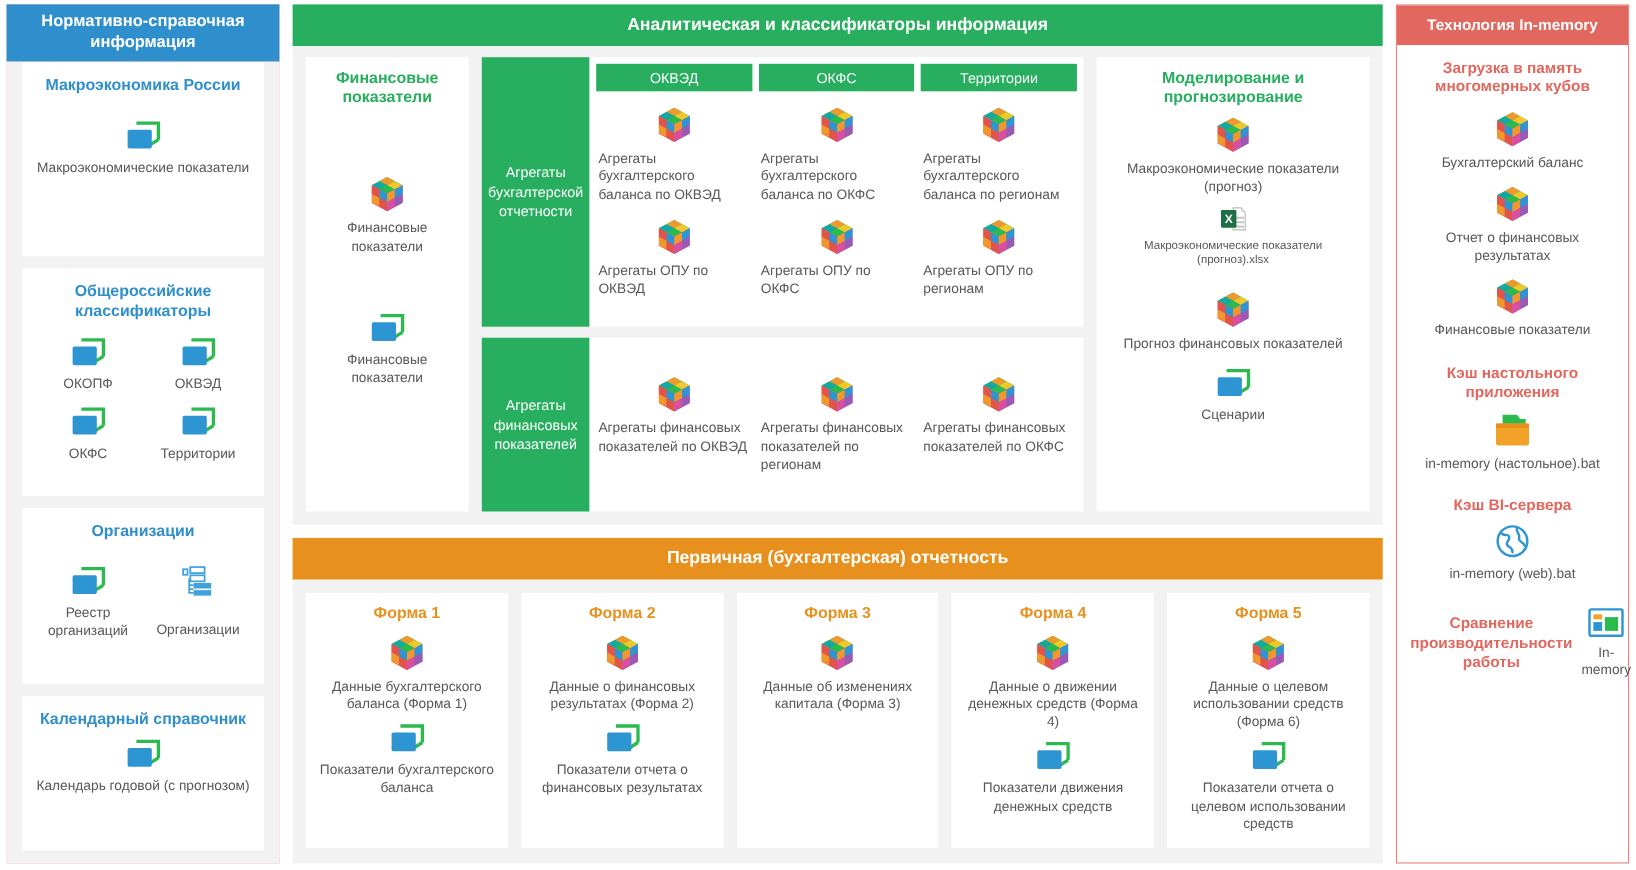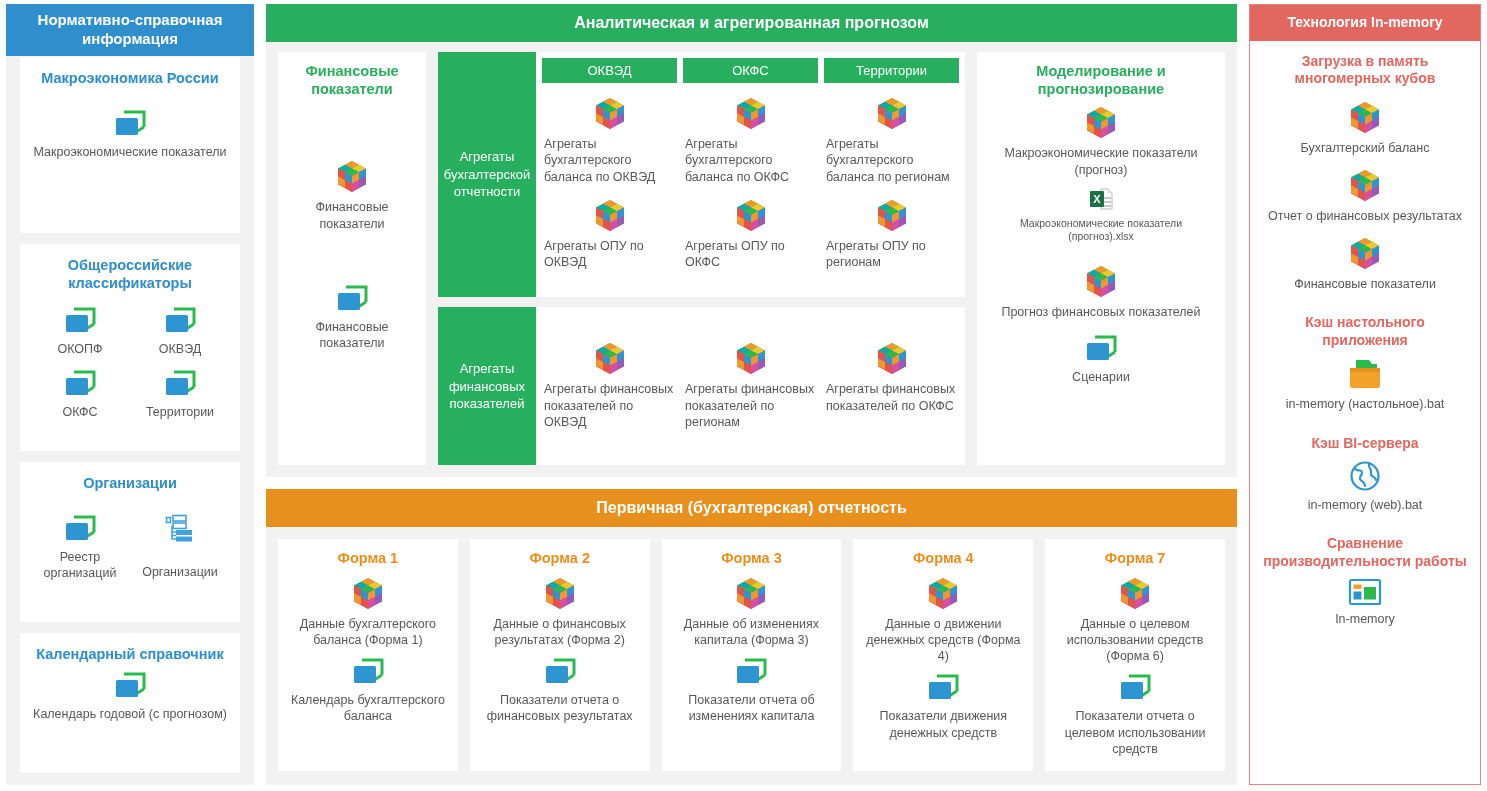--- a/index.html
+++ b/index.html
@@ -8,21 +8,21 @@
     width:1487px; height:791px;
     font-family:"Liberation Sans", sans-serif;
     color:#58585a;
     overflow:hidden;
   }
   .page{ position:relative; width:1487px; height:791px; display:flex; gap:12px; padding:4px 6px 6px 6px; }
 
   
   .col-left{ width:248px; background:#fca5a5; display:flex; flex-direction:column; }
   .col-center{ flex:1; display:flex; flex-direction:column; gap:12px; }
-  .col-right{ width:232px; border:1px solid #e8837d; background:#fff; display:flex; flex-direction:column; }
+  .col-right{ width:212px; border:1px solid #e8837d; background:#fff; display:flex; flex-direction:column; }
 
   
   .bar{
     color:#fff; font-weight:bold; text-align:center;
     display:flex; align-items:center; justify-content:center;
     line-height:1.25;
   }
   .bar-blue{ background:#2e8fcc; font-size:15px; padding:7px 6px; }
   .bar-green{ background:#27ae5e; font-size:16px; padding:9px 6px; }
   .bar-orange{ background:#e8901e; font-size:16px; padding:9px 6px; }
@@ -190,21 +190,21 @@
           <span class="lbl">Календарь годовой (с прогнозом)</span>
         </div>
       </div>
 
     </div>
   </div>
 
   <div class="col-center">
 
     <div style="display:flex;flex-direction:column;flex:1.18;">
-      <div class="bar bar-green">Аналитическая и агрегированная прогнозом</div>
+      <div class="bar bar-green">Аналитическая и классификаторы информация</div>
       <div class="analytic-body">
 
         <div class="fin-col">
           <div class="card-title t-green">Финансовые показатели</div>
           <div class="spacer1"></div>
           <div class="node">
             <span>
                 <svg class="ic" width="32" height="34" viewBox="0 0 32 34">
 
     <polygon points="16,1 30,8.5 16,16 2,8.5" fill="#2aba4e"></polygon>
@@ -616,21 +616,21 @@
             <span class="lbl">Данные бухгалтерского баланса (Форма 1)</span>
           </div>
           <div class="node">
             <span>
                 <svg class="ic" width="34" height="30" viewBox="0 0 34 30">
     <path d="M11 3 L31 3 L31 18" fill="none" stroke="#2aba4e" stroke-width="3" stroke-linejoin="miter"></path>
     <path d="M31 18 L23 23" fill="none" stroke="#2aba4e" stroke-width="3"></path>
     <rect x="3" y="9" width="22" height="17" rx="1.5" fill="#2e95d3"></rect>
   </svg>
               </span>
-            <span class="lbl">Календарь бухгалтерского баланса</span>
+            <span class="lbl">Показатели бухгалтерского баланса</span>
           </div>
         </div>
 
         <div class="form-card">
           <div class="card-title t-orange">Форма 2</div>
           <div class="node">
             <span>
                 <svg class="ic" width="32" height="34" viewBox="0 0 32 34">
 
     <polygon points="16,1 30,8.5 16,16 2,8.5" fill="#2aba4e"></polygon>
@@ -686,30 +686,20 @@
 
     <polygon points="16,16 30,8.5 30,24.5 16,32" fill="#9b59b6"></polygon>
     <polygon points="16,16 23,12.25 23,20 16,23.7" fill="#f0982b"></polygon>
     <polygon points="23,12.25 30,8.5 30,16.25 23,20" fill="#2e95d3"></polygon>
     <polygon points="16,23.7 23,20 23,27.8 16,32" fill="#d94fa0"></polygon>
     <polygon points="23,20 30,16.25 30,24.1 23,27.8" fill="#9b59b6"></polygon>
   </svg>
               </span>
             <span class="lbl">Данные об изменениях капитала (Форма 3)</span>
           </div>
-          <div class="node">
-            <span>
-                <svg class="ic" width="34" height="30" viewBox="0 0 34 30">
-    <path d="M11 3 L31 3 L31 18" fill="none" stroke="#2aba4e" stroke-width="3" stroke-linejoin="miter"></path>
-    <path d="M31 18 L23 23" fill="none" stroke="#2aba4e" stroke-width="3"></path>
-    <rect x="3" y="9" width="22" height="17" rx="1.5" fill="#2e95d3"></rect>
-  </svg>
-              </span>
-            <span class="lbl">Показатели отчета об изменениях капитала</span>
-          </div>
         </div>
 
         <div class="form-card">
           <div class="card-title t-orange">Форма 4</div>
           <div class="node">
             <span>
                 <svg class="ic" width="32" height="34" viewBox="0 0 32 34">
 
     <polygon points="16,1 30,8.5 16,16 2,8.5" fill="#2aba4e"></polygon>
     <polygon points="16,1 23,4.75 16,8.5 9,4.75" fill="#f0982b"></polygon>
@@ -738,21 +728,21 @@
     <path d="M11 3 L31 3 L31 18" fill="none" stroke="#2aba4e" stroke-width="3" stroke-linejoin="miter"></path>
     <path d="M31 18 L23 23" fill="none" stroke="#2aba4e" stroke-width="3"></path>
     <rect x="3" y="9" width="22" height="17" rx="1.5" fill="#2e95d3"></rect>
   </svg>
               </span>
             <span class="lbl">Показатели движения денежных средств</span>
           </div>
         </div>
 
         <div class="form-card">
-          <div class="card-title t-orange">Форма 7</div>
+          <div class="card-title t-orange">Форма 5</div>
           <div class="node">
             <span>
                 <svg class="ic" width="32" height="34" viewBox="0 0 32 34">
 
     <polygon points="16,1 30,8.5 16,16 2,8.5" fill="#2aba4e"></polygon>
     <polygon points="16,1 23,4.75 16,8.5 9,4.75" fill="#f0982b"></polygon>
     <polygon points="9,4.75 16,8.5 9,12.25 2,8.5" fill="#15a8a0"></polygon>
     <polygon points="23,4.75 30,8.5 23,12.25 16,8.5" fill="#f0c82b"></polygon>
     <polygon points="16,8.5 23,12.25 16,16 9,12.25" fill="#2aba4e"></polygon>
 
@@ -900,21 +890,21 @@
     <path d="M6 9 C10 12, 12 9, 13 12 C14 15, 10 16, 11 19 C12 22, 16 21, 16 26" fill="none" stroke="#2e95d3" stroke-width="2.2" stroke-linecap="round"></path>
     <path d="M20 4 C19 8, 23 9, 22 13 C21 17, 26 16, 27 20" fill="none" stroke="#2e95d3" stroke-width="2.2" stroke-linecap="round"></path>
   </svg>
             </span>
           <span class="lbl">in-memory (web).bat</span>
         </div>
       </div>
 
       <div class="gap-lg"></div>
 
-      <div style="display:flex;flex-direction:column;align-items:center;gap:8px;">
+      <div style="display:flex;flex-direction:row;align-items:center;gap:8px;">
         <div class="card-title t-red">Сравнение производительности работы</div>
         <div class="node">
           <span>
               <svg class="ic" width="34" height="28" viewBox="0 0 34 28">
     <rect x="2" y="2" width="30" height="24" rx="1.5" fill="#ffffff" stroke="#2e95d3" stroke-width="2.2"></rect>
     <rect x="5.5" y="6.5" width="8" height="4.5" fill="#f2a129"></rect>
     <rect x="5.5" y="13.5" width="8" height="8" fill="#2e95d3"></rect>
     <rect x="16" y="9" width="12" height="12.5" fill="#2aba4e"></rect>
   </svg>
             </span>

